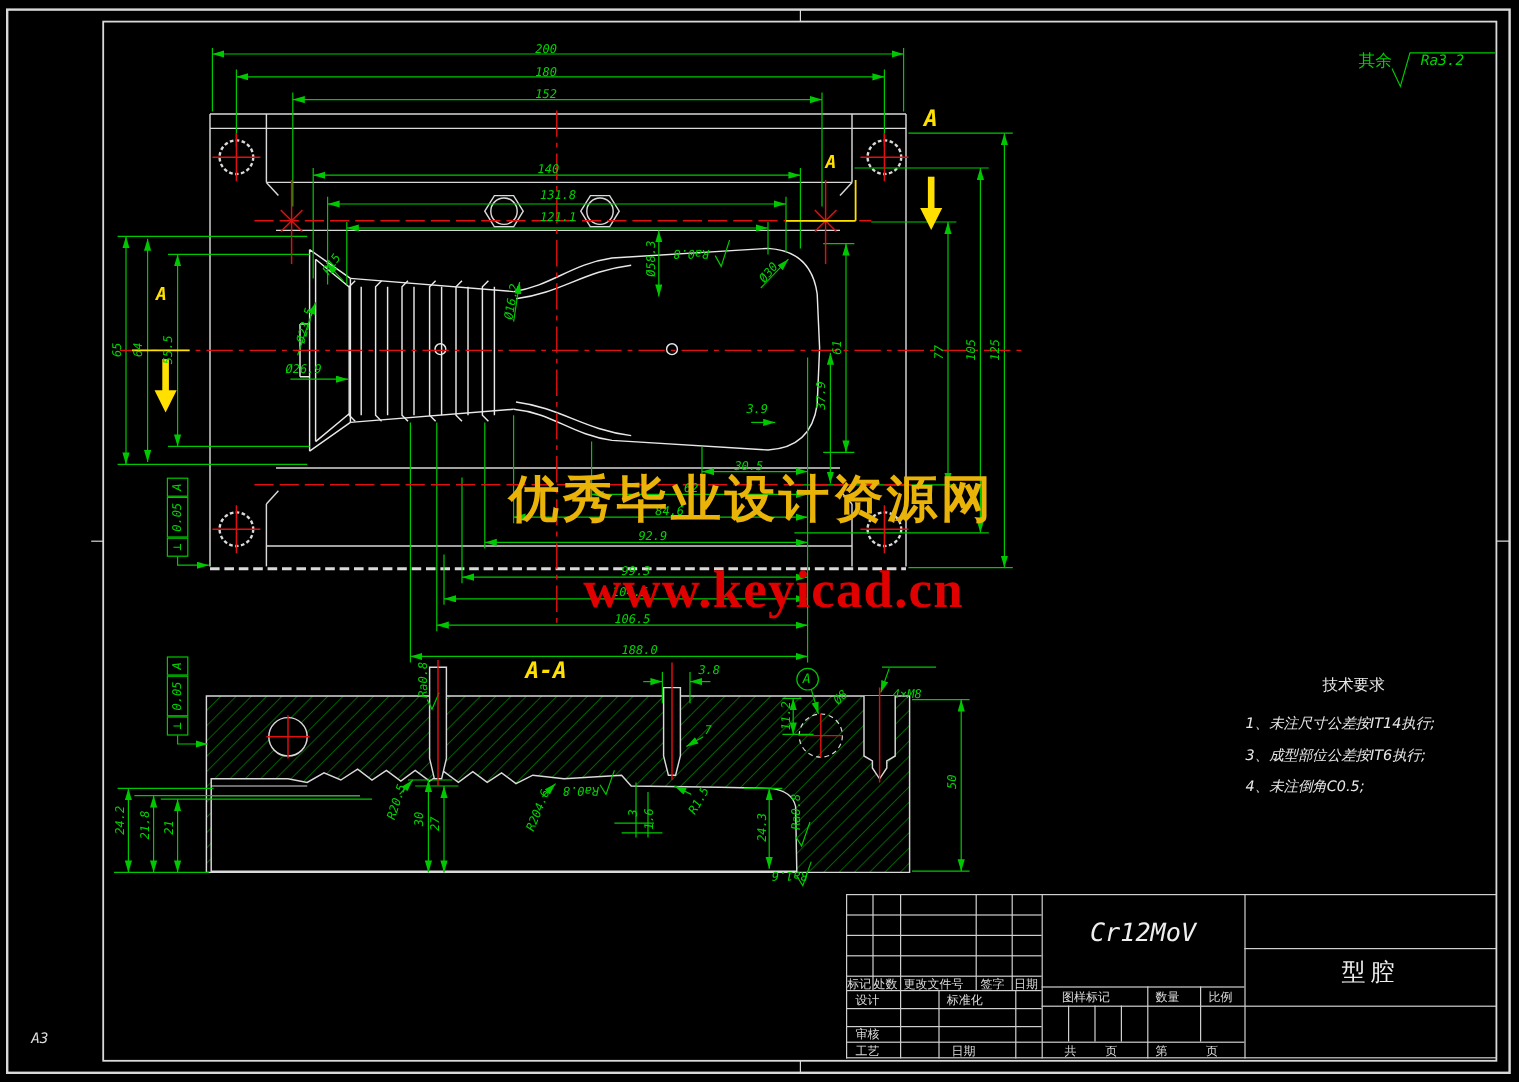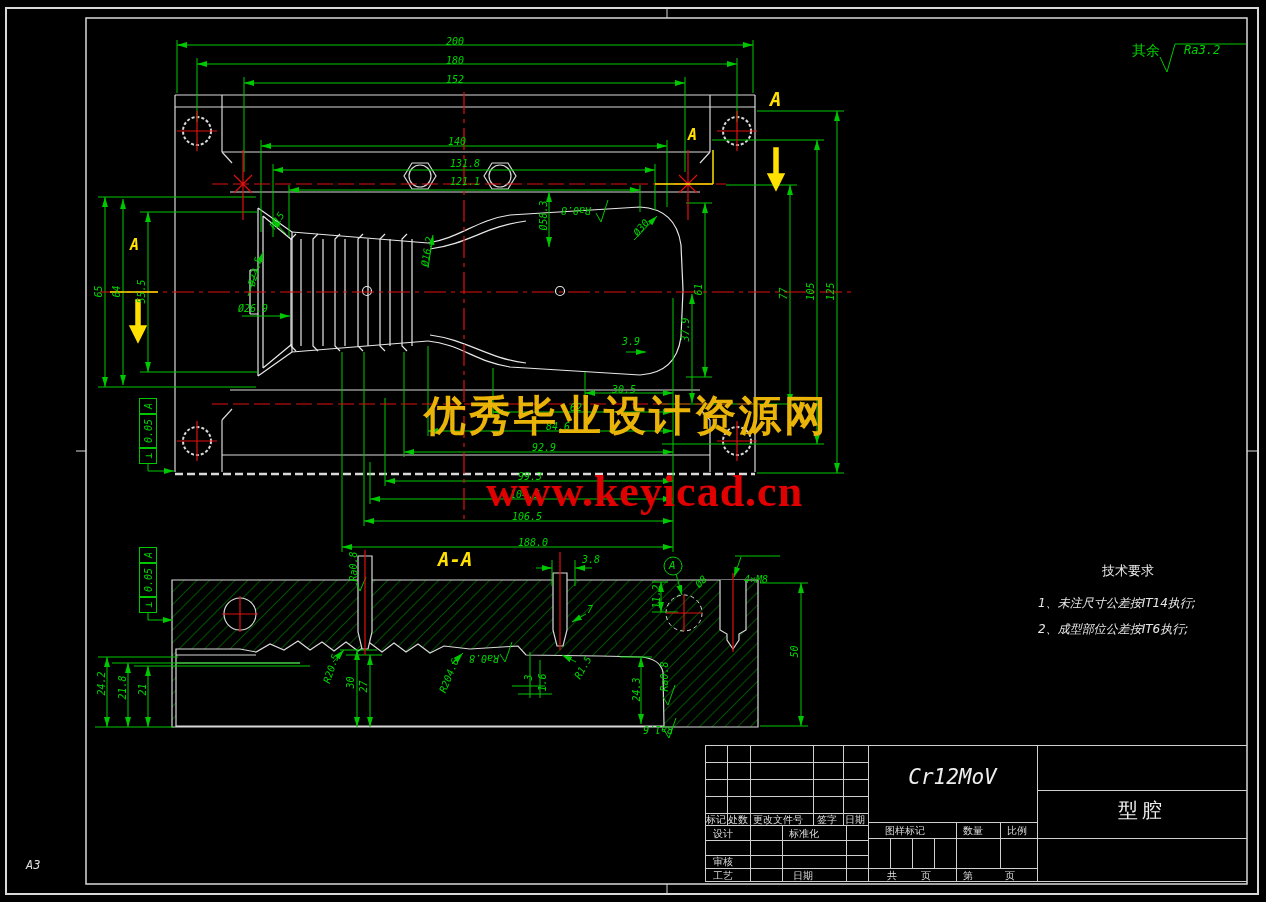--- a/index.html
+++ b/index.html
@@ -296,21 +296,22 @@
 
 <span class="corner">其余</span>
 <span class="ra32">Ra3.2</span>
 
 <div class="wm1">优秀毕业设计资源网</div>
 <div class="wm2">www.keyicad.cn</div>
 
 <div class="tech">
   <div class="tt">技术要求</div>
   <div class="ti">1、未注尺寸公差按IT14执行;</div>
-  <div class="ti">2、成型部位公差按IT6执行;</div>
+  <div class="ti">3、成型部位公差按IT6执行;</div>
+  <div class="ti">4、未注倒角C0.5;</div>
 </div>
 
 <div class="tb">
   <div class="hl" style="top:0;left:0;width:542px"></div>
   <div class="hl" style="top:17px;left:0;width:163px"></div>
   <div class="hl" style="top:34px;left:0;width:163px"></div>
   <div class="hl" style="top:51px;left:0;width:163px"></div>
   <div class="hl" style="top:68px;left:0;width:163px"></div>
   <div class="hl" style="top:80px;left:0;width:163px"></div>
   <div class="hl" style="top:95px;left:0;width:163px"></div>

